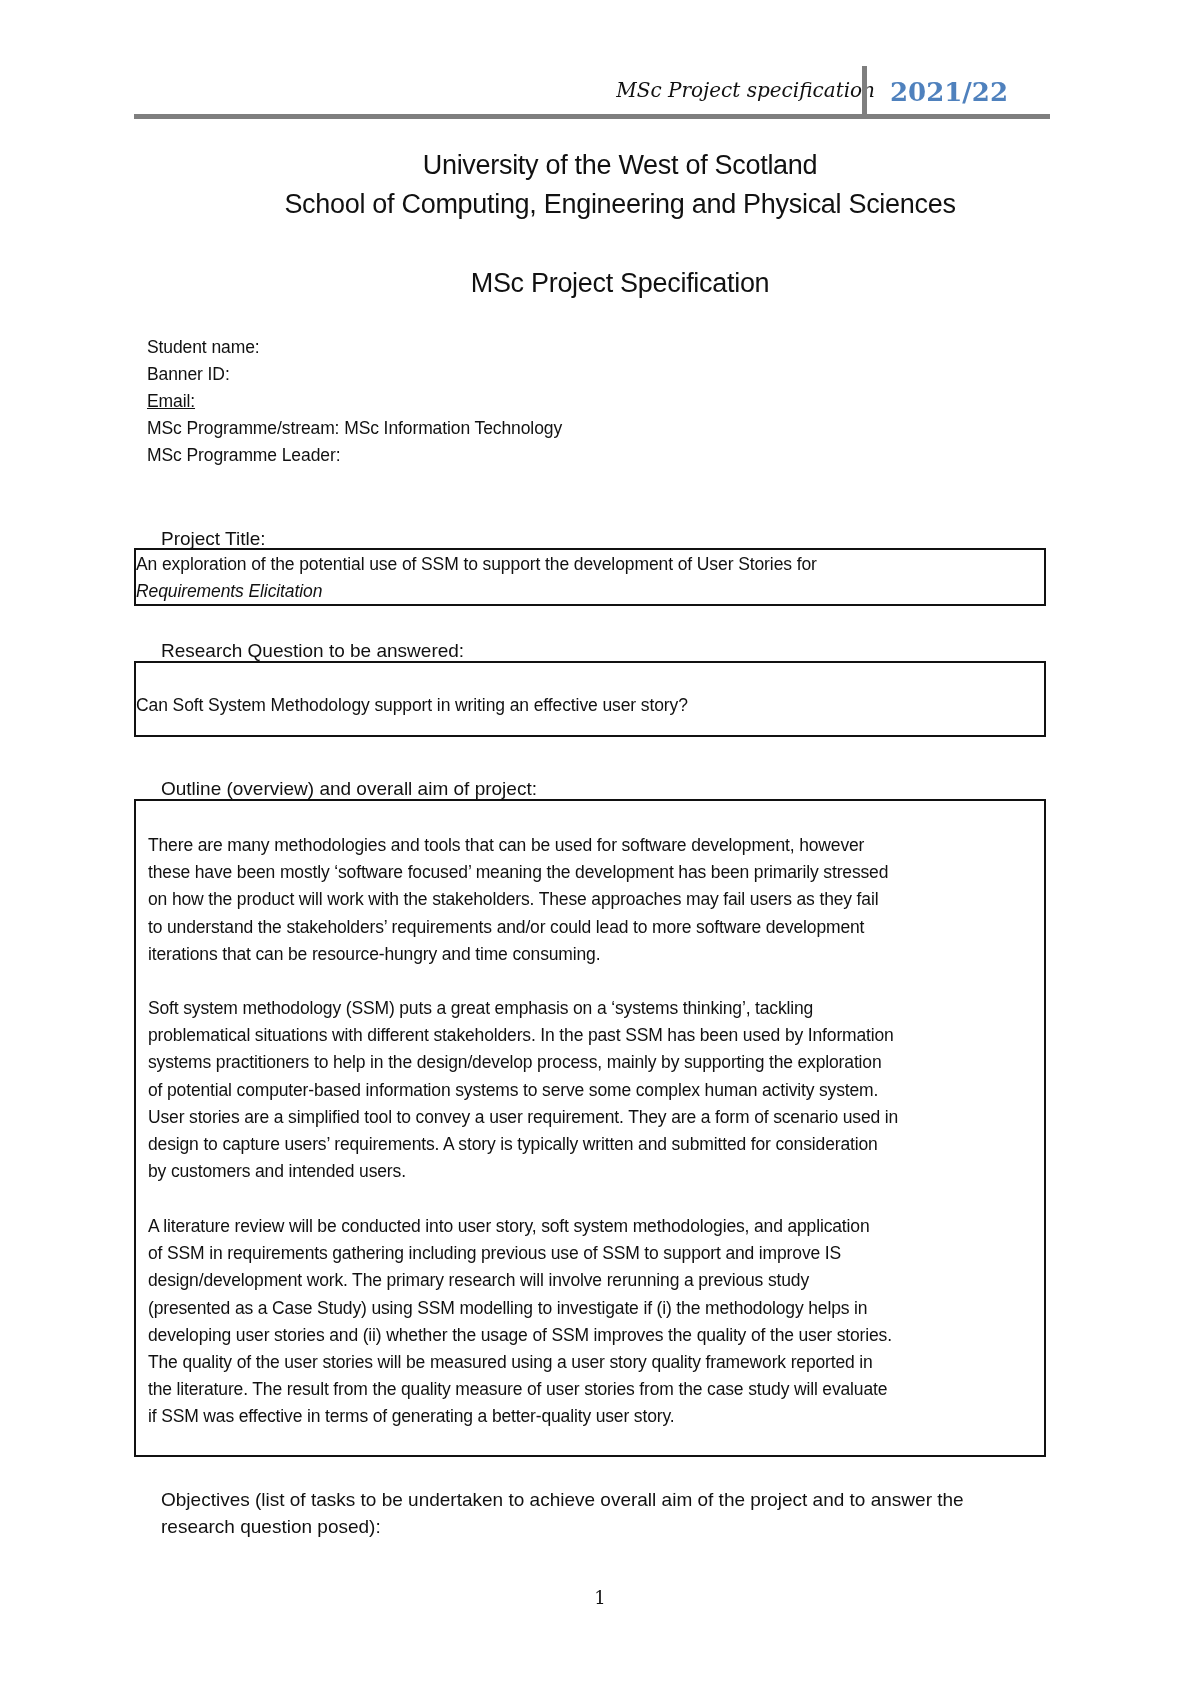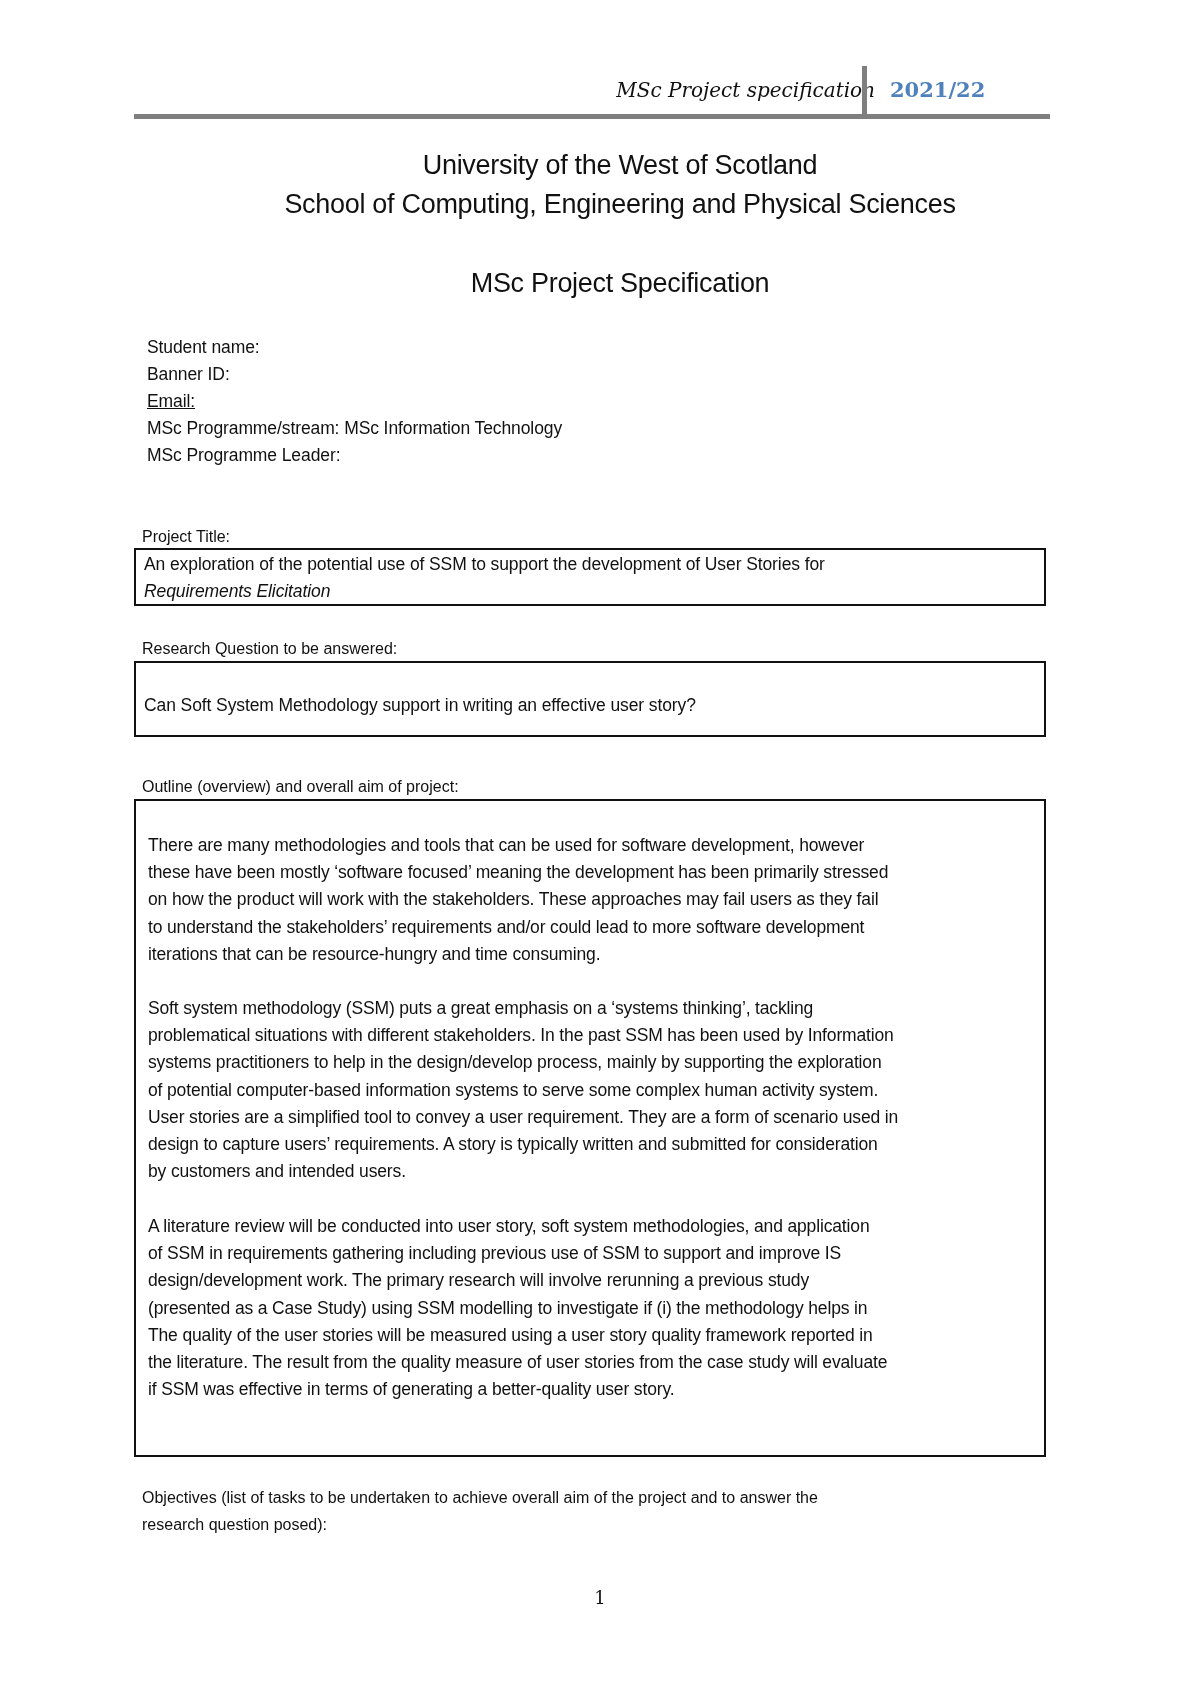--- a/index.html
+++ b/index.html
@@ -12,43 +12,43 @@
     font-family: "DejaVu Serif", serif; font-style: italic;
     font-size: 20px; color: #111; white-space: nowrap;
   }
   .header-sep {
     position: absolute; left: 862px; top: 66px; width: 5px; height: 50px;
     background: #7f7f7f;
   }
   .header-year {
     position: absolute; top: 77px; left: 890px;
     font-family: "DejaVu Serif", serif; font-weight: bold;
-    font-size: 21px; color: #4f81bd; white-space: nowrap;
+    font-size: 26px; color: #4f81bd; white-space: nowrap;
   }
   .header-rule {
     position: absolute; left: 134px; top: 114px; width: 916px; height: 5px;
     background: #7f7f7f;
   }
   .center-line {
     position: absolute; left: 0; width: 1200px; text-align: center;
     font-size: 27px; color: #111; white-space: nowrap;
     letter-spacing: -0.3px;
     padding-left: 20px;
   }
   .field {
     position: absolute; left: 147px; font-size: 17.5px; white-space: nowrap;
     letter-spacing: -0.1px;
   }
-  .label { position: absolute; left: 142px; font-size: 16px; white-space: nowrap; }
+  .label { position: absolute; left: 161px; font-size: 19px; white-space: nowrap; }
   .box {
     position: absolute; left: 134px; width: 912px;
     border: 2px solid #111; box-sizing: border-box;
   }
   .box-text {
-    position: absolute; left: 8px; font-size: 17.5px; line-height: 27px;
+    position: absolute; left: 0; font-size: 17.5px; line-height: 27px;
     white-space: nowrap; letter-spacing: -0.1px; text-align: center;
   }
   .para { position: absolute; left: 12px; font-size: 17.5px; line-height: 27.2px; letter-spacing: -0.15px; }
   .para div { white-space: nowrap; }
   .page-num {
     position: absolute; top: 1587px; left: 0; width: 1200px; text-align: center;
     font-size: 18px; font-family: "DejaVu Serif", serif;
   }
 </style>
 </head>
@@ -117,20 +117,21 @@
     <div>of potential computer-based information systems to serve some complex human activity system.</div>
     <div>User stories are a simplified tool to convey a user requirement. They are a form of scenario used in</div>
     <div>design to capture users’ requirements. A story is typically written and submitted for consideration</div>
     <div>by customers and intended users.</div>
   </div>
   <div class="para" style="top:412px;">
     <div>A literature review will be conducted into user story, soft system methodologies, and application</div>
     <div>of SSM in requirements gathering including previous use of SSM to support and improve IS</div>
     <div>design/development work. The primary research will involve rerunning a previous study</div>
     <div>(presented as a Case Study) using SSM modelling to investigate if (i) the methodology helps in</div>
+    <div>developing user stories and (ii) whether the usage of SSM improves the quality of the user stories.</div>
     <div>The quality of the user stories will be measured using a user story quality framework reported in</div>
     <div>the literature. The result from the quality measure of user stories from the case study will evaluate</div>
     <div>if SSM was effective in terms of generating a better-quality user story.</div>
   </div>
 </div>
 
 <div class="label" style="top:1489px;">Objectives (list of tasks to be undertaken to achieve overall aim of the project and to answer the</div>
 <div class="label" style="top:1516px;">research question posed):</div>
 
 <div class="page-num">1</div>

